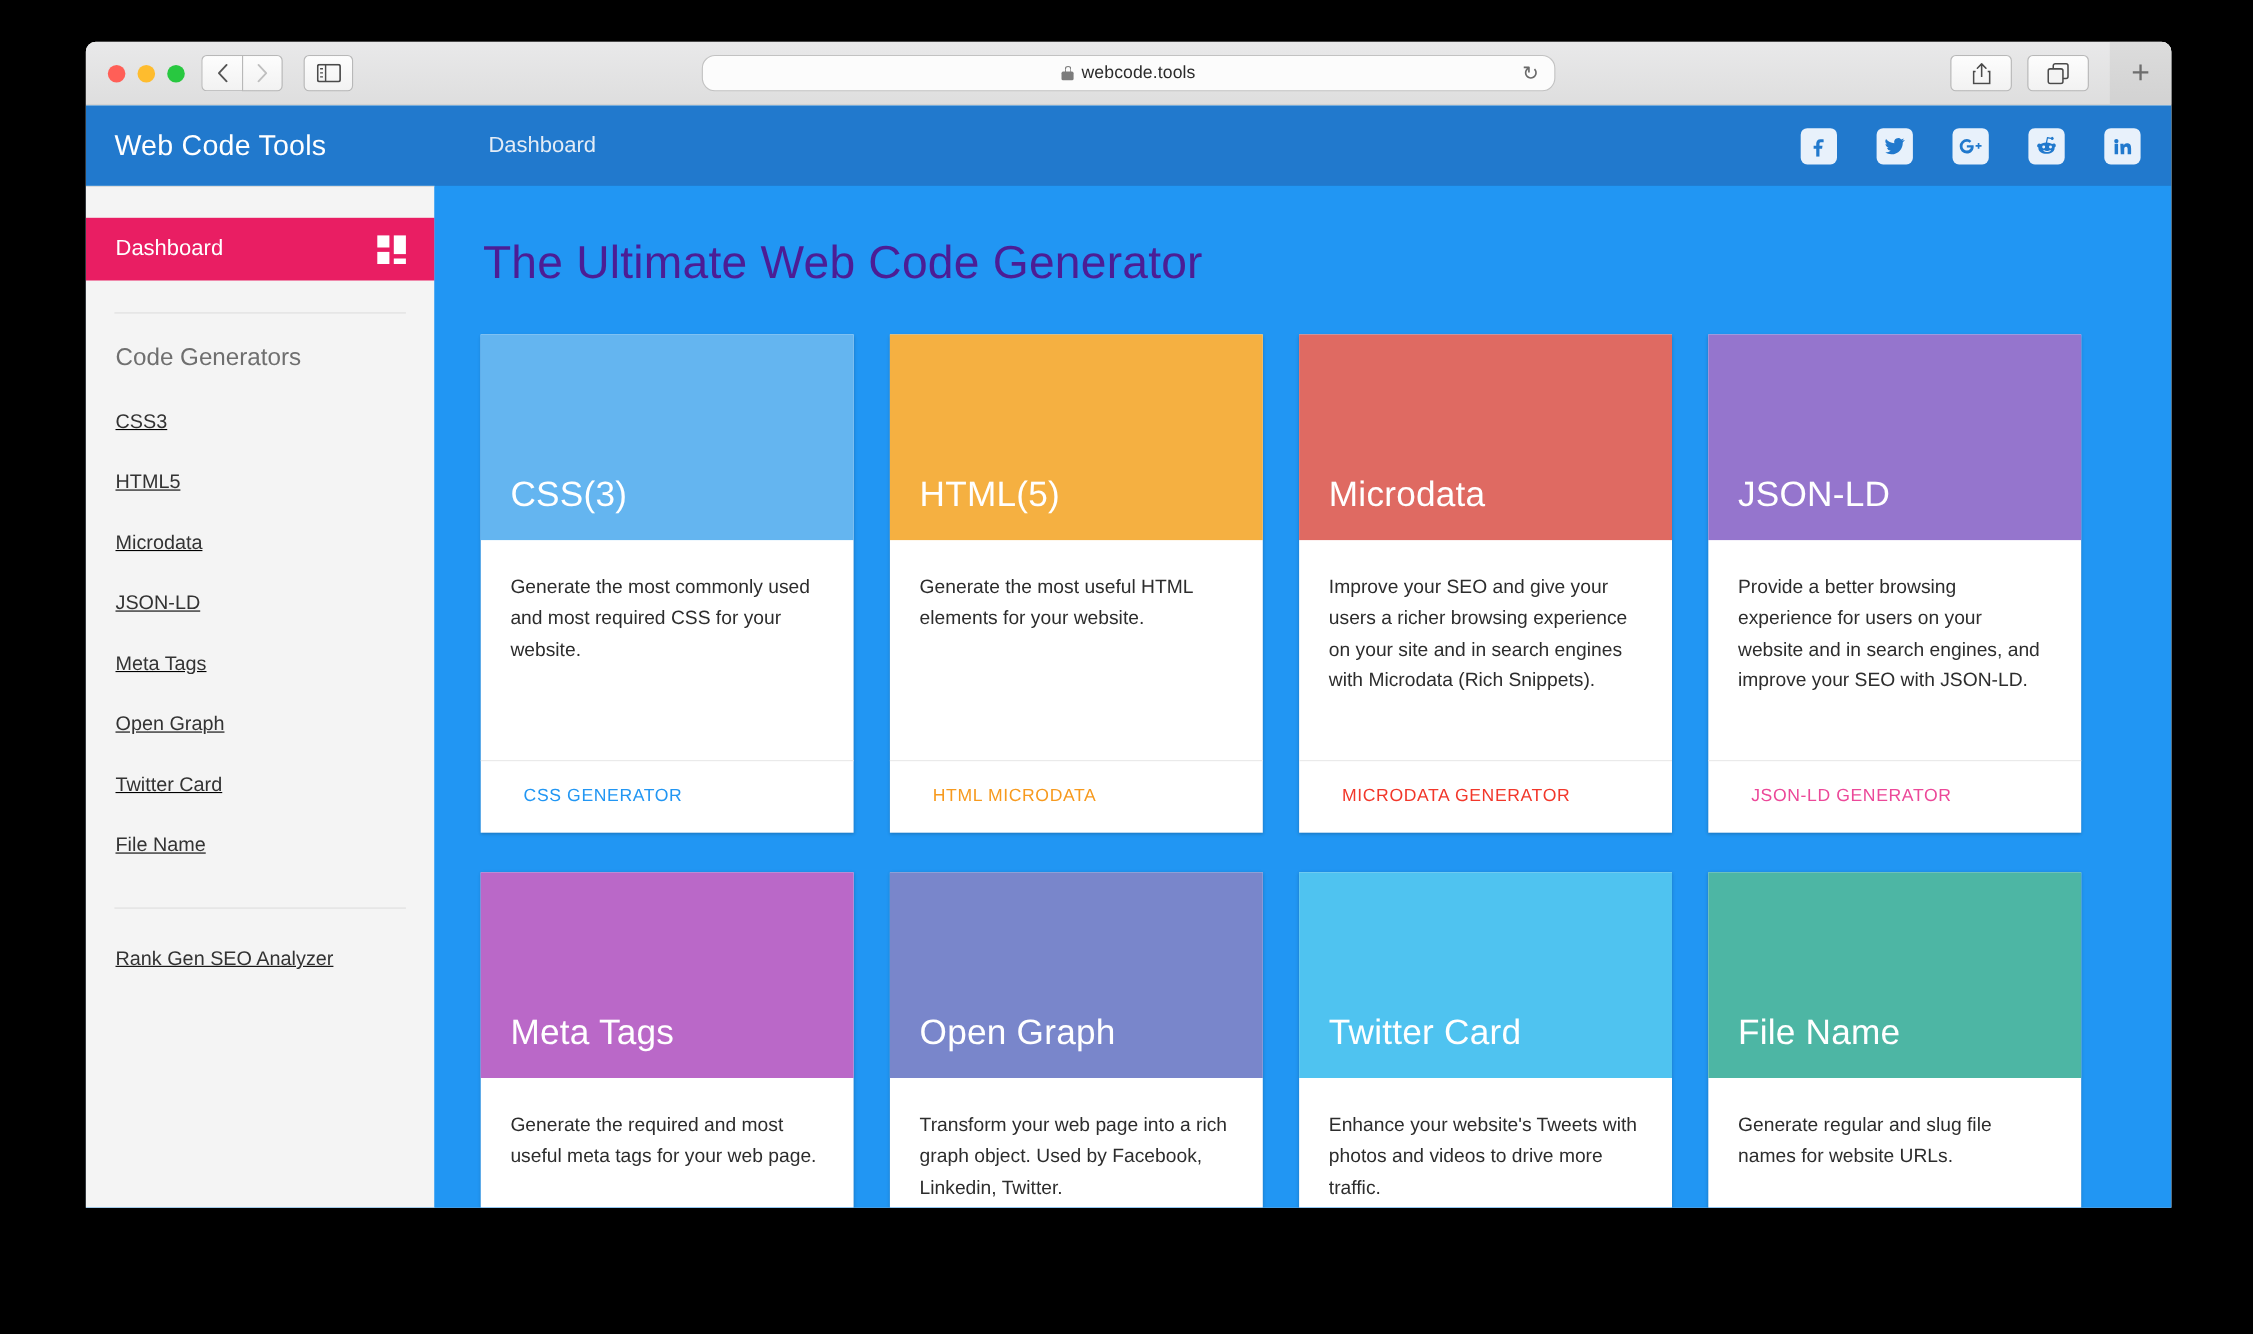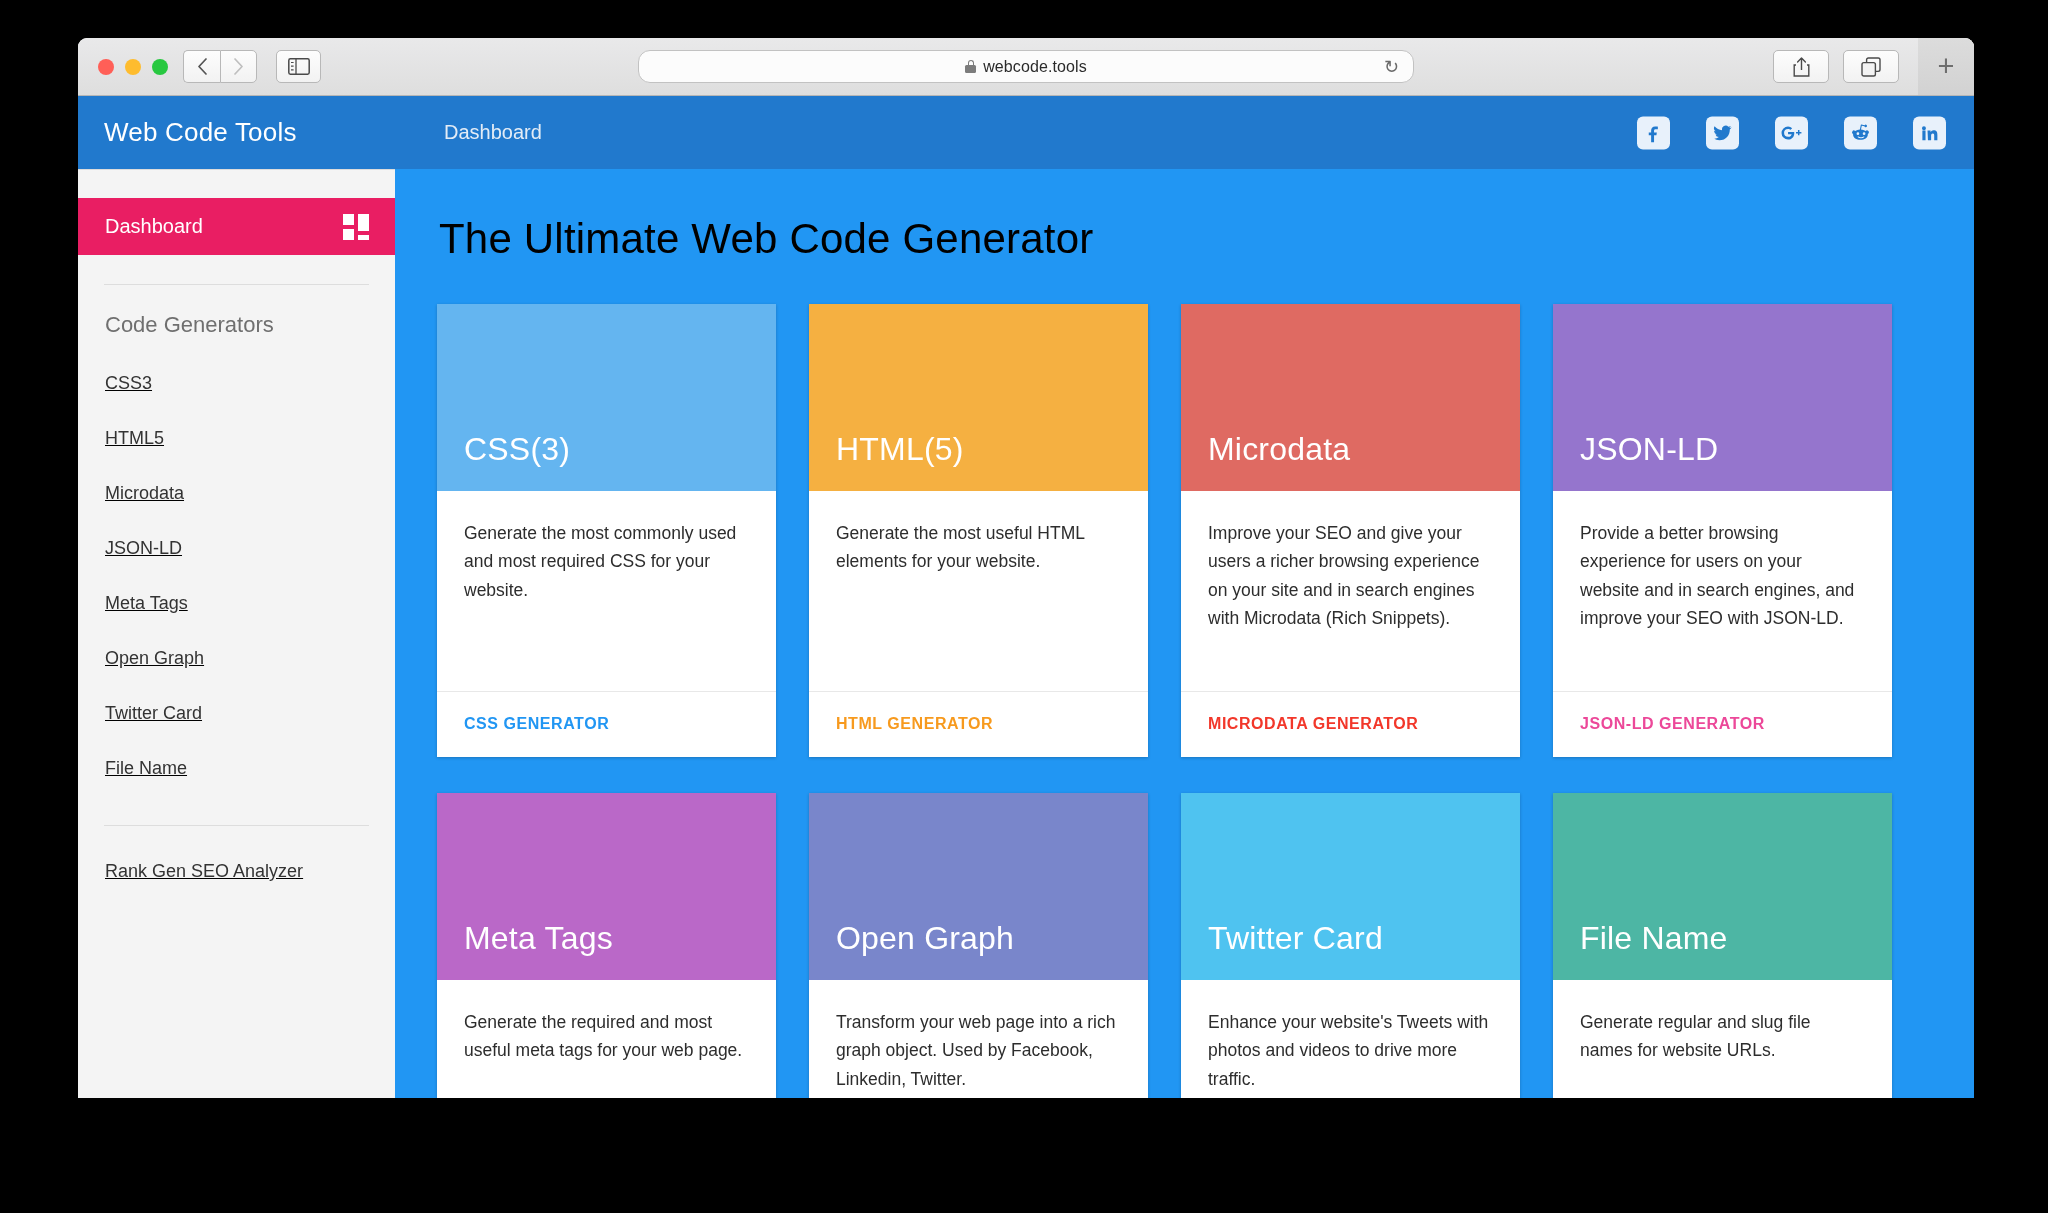--- a/index.html
+++ b/index.html
@@ -217,21 +217,21 @@
   }
 
   #content {
     flex: 1;
     background: #2196f3;
     padding: 0 0 0 42px;
     position: relative;
     overflow: hidden;
   }
   #page-title {
-    color: #000000;
+    color: #4c1d95;
     font-size: 42px;
     font-weight: 400;
     padding: 46px 0 0 2px;
     letter-spacing: .2px;
   }
 
   .grid {
     display: grid;
     grid-template-columns: repeat(4, 339px);
     gap: 36px 33px;
@@ -259,23 +259,23 @@
   .card-body {
     flex: 1;
     padding: 28px 30px 22px 27px;
     font-size: 17.5px;
     line-height: 1.62;
     color: #2d2d2d;
     min-height: 200px;
   }
   .card-foot {
     border-top: 1px solid #e8e8e8;
-    padding: 23px 0 24px 27px;
+    padding: 23px 0 24px 39px;
     font-size: 16px;
-    font-weight: bold;
+    font-weight: normal;
     letter-spacing: .55px;
   }
 </style>
 </head>
 <body>
 
 <div id="screen">
   <div id="window">
 
     <div id="chrome">
@@ -419,21 +419,21 @@
               </div>
               <div class="card-body">Generate the most commonly used and most required CSS for your website.</div>
               <div class="card-foot" style="color:#2196f3">CSS GENERATOR</div>
             </div>
 
             <div class="card">
               <div class="card-head" style="background:#f5b041">
                 <span class="t">HTML(5)</span>
               </div>
               <div class="card-body">Generate the most useful HTML elements for your website.</div>
-              <div class="card-foot" style="color:#f79a1e">HTML GENERATOR</div>
+              <div class="card-foot" style="color:#f79a1e">HTML MICRODATA</div>
             </div>
 
             <div class="card">
               <div class="card-head" style="background:#df6a62">
                 <span class="t">Microdata</span>
               </div>
               <div class="card-body">Improve your SEO and give your users a richer browsing experience on your site and in search engines with Microdata (Rich Snippets).</div>
               <div class="card-foot" style="color:#f2372a">MICRODATA GENERATOR</div>
             </div>
 

